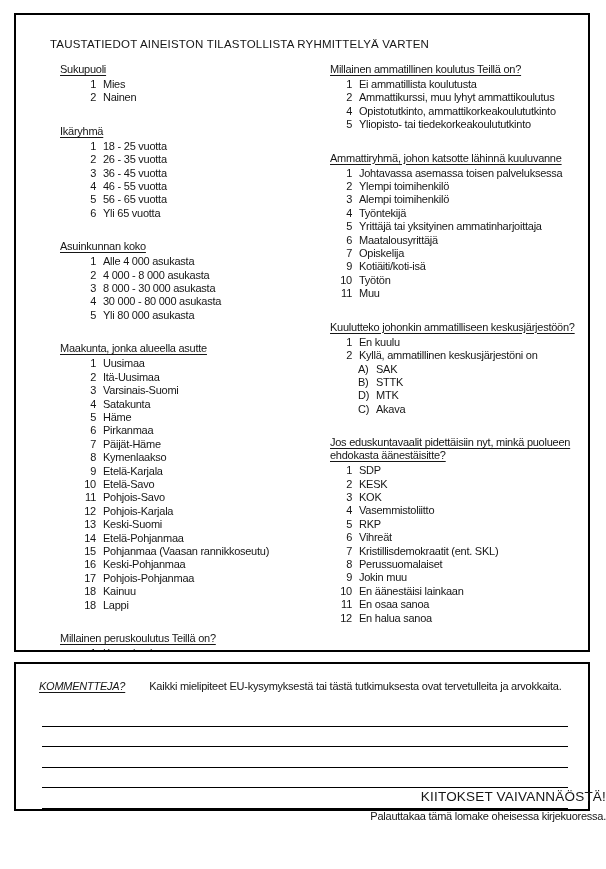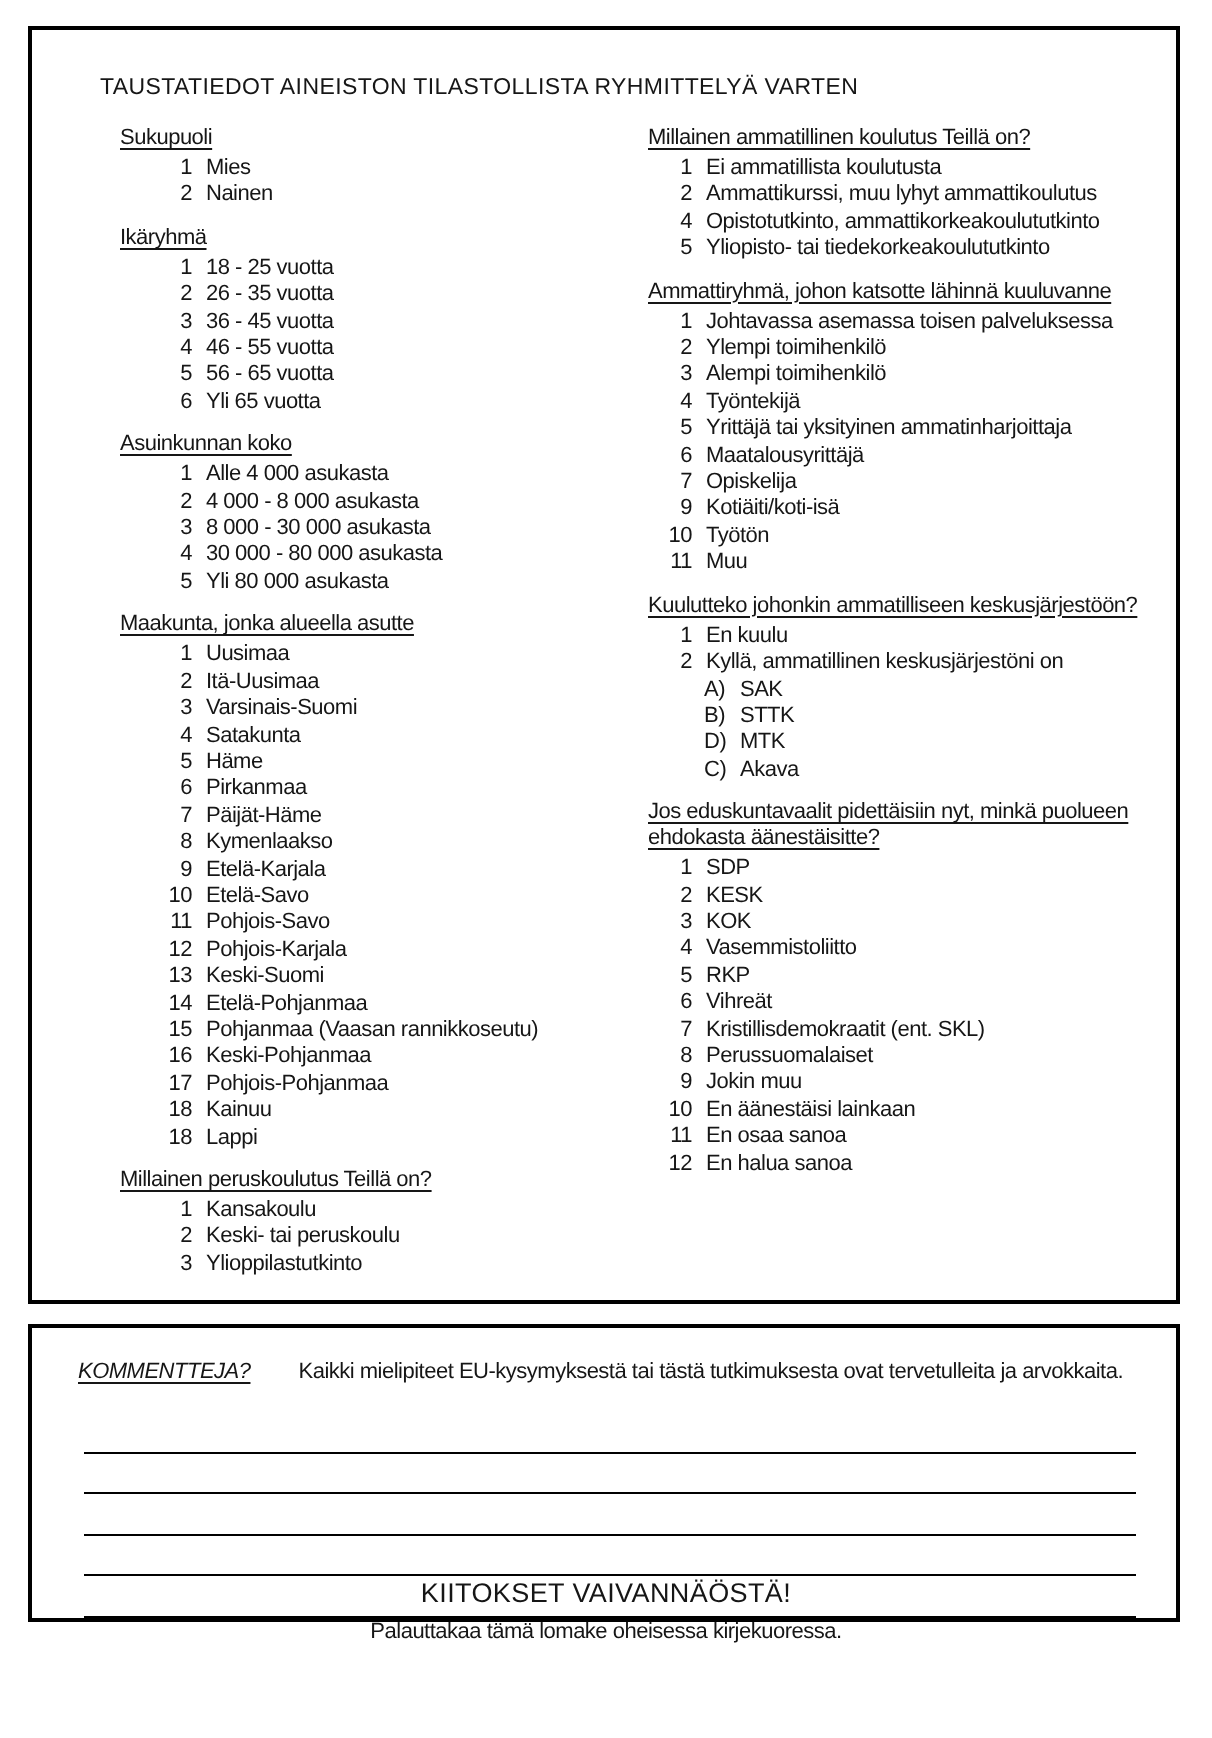--- a/index.html
+++ b/index.html
@@ -17,25 +17,25 @@
     width: 576px; height: 639px;
     border: 2px solid #000;
     box-sizing: border-box;
     padding: 22px 0 0 34px;
     overflow: hidden;
   }
   .title {
     font-size: 11.5px; line-height: 14px;
     letter-spacing: 0.2px;
   }
-  .columns { display: flex; align-items: flex-start; }
+  .columns { display: flex; align-items: flex-start; justify-content: space-between; }
   .col { font-size: 11px; }
   .col-left  { width: 264px; margin-left: 10px; }
   .col-right { width: 258px; }
-  .section { margin-top: 8px; }
+  .section { margin-top: 20px; }
   .col .section:first-child { margin-top: 12px; }
   .heading {
     font-size: 11px; line-height: 13px;
     text-decoration: underline;
     text-underline-offset: 2px;
   }
   .options { margin-top: 2px; }
   .row { line-height: 13.4px; white-space: nowrap; }
   .num { display: inline-block; text-align: right; }
   .col-left  .num { width: 36px; }
@@ -60,21 +60,21 @@
     font-style: italic;
   }
   .comments-note { margin-left: 24px; }
   .write-lines { margin-top: 13px; margin-left: 3px; margin-right: 0; }
   .write-line {
     height: 19.5px;
     border-bottom: 1.5px solid #000;
   }
   .footer {
     position: absolute; left: 0; top: 788px;
-    width: 100%; text-align: center;
+    width: 100%; text-align: right;
   }
   .footer-thanks { font-size: 13.5px; line-height: 17px; letter-spacing: 0.2px; }
   .footer-instruction { font-size: 11px; line-height: 14px; margin-top: 4px; }
 </style>
 </head>
 <body>
 
 <div class="page">
 
   <div class="main-box">

